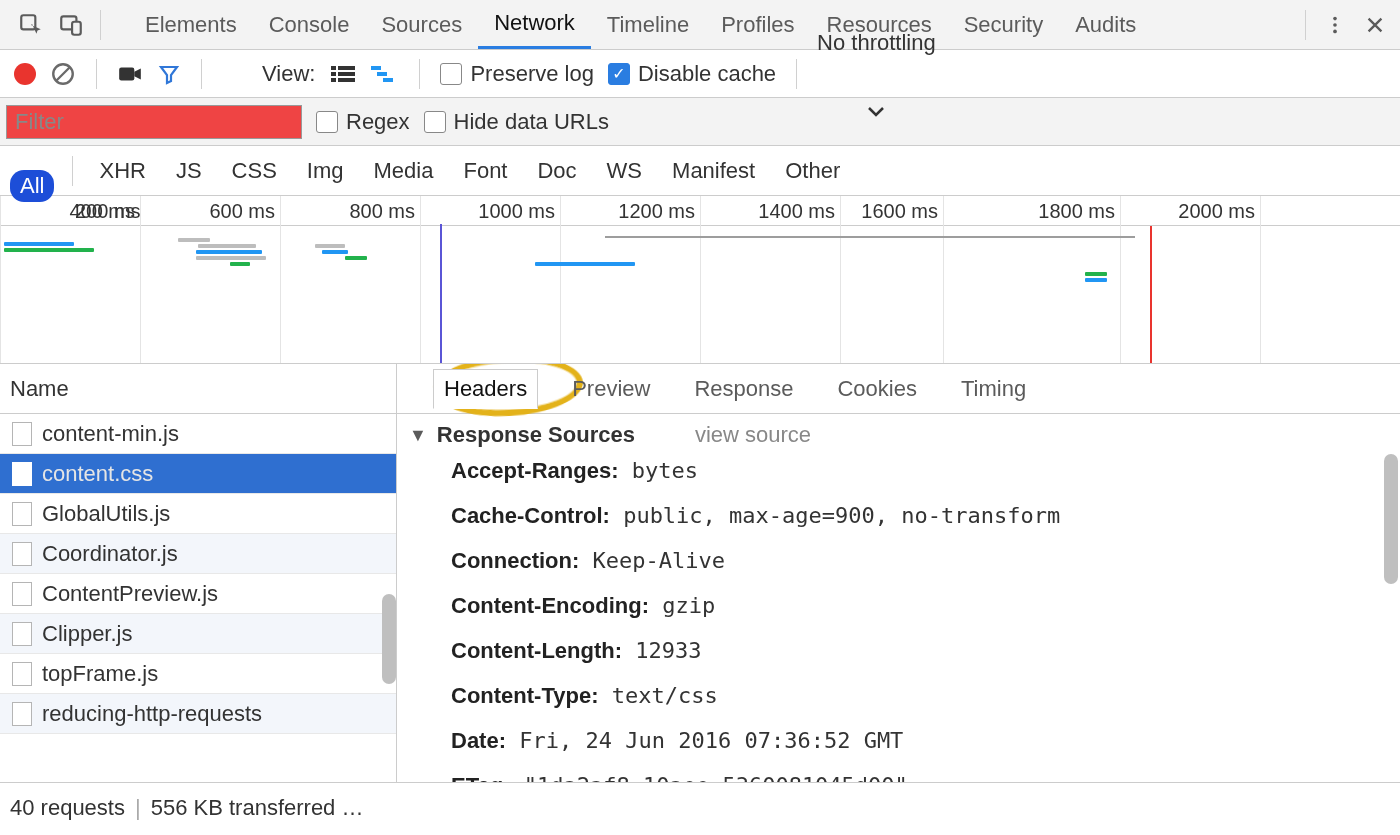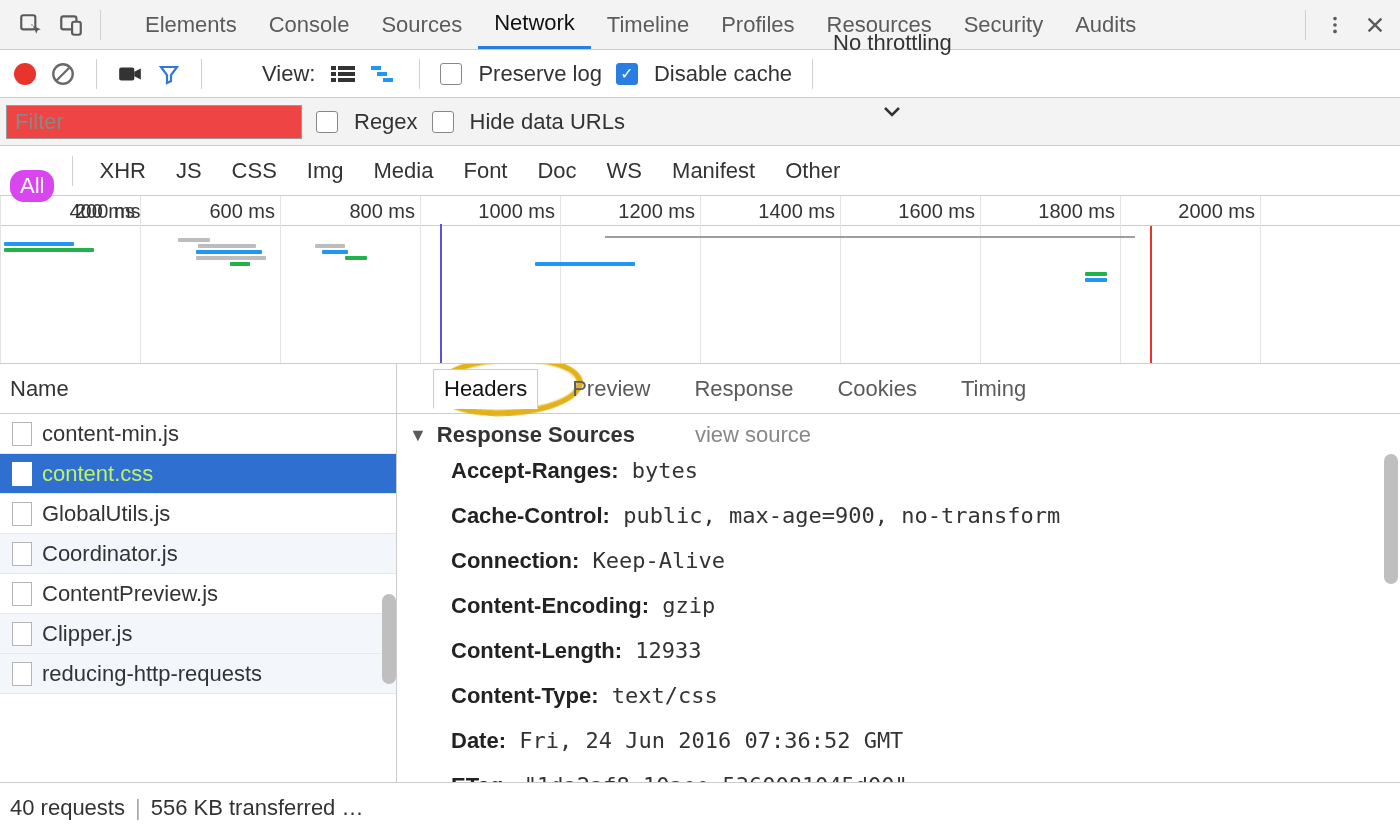--- a/index.html
+++ b/index.html
@@ -53,21 +53,21 @@
   }
   .toolbar .sep { width: 1px; height: 30px; background: #d0d0d0; margin: 0 6px; }
   .rec-dot {
     width: 22px; height: 22px; border-radius: 50%;
     background: #e9342e;
   }
   .icon-gray { color: #6a6a6a; }
   .filter-funnel svg { color: #3077d8; }
   .view-label { color: #333; font-size: 22px; margin-left: 40px; }
   .view-btn { display:flex; align-items:center; justify-content:center; width:28px; height:28px; }
-  .chk { display:flex; align-items:center; gap:16px; }
+  .chk { display:flex; align-items:center; gap:8px; }
   .chk .box {
     width: 22px; height: 22px; border:1px solid #888; border-radius:3px;
     display:inline-flex; align-items:center; justify-content:center;
     background:#fff;
   }
   .chk .box.checked { background:#2a7de1; border-color:#2a7de1; color:#fff; font-size:16px; }
   .throttle { display:flex; align-items:center; gap:50px; color:#333;flex-direction:column; }
 
   
   .filterrow {
@@ -98,21 +98,21 @@
     border-bottom:1px solid #ccc;
     font-size:22px;
   }
   .type-sep { width:1px; height:30px; background:#d0d0d0; margin:0 4px; }
   .pill {
     padding:3px 10px;
     border-radius:14px;
     color:#333;
     cursor:pointer;
   }
-  .pill.active { background:#d946ef; color:#fff;margin-top:30px; }
+  .pill.active { background:#1d4ed8; color:#fff;margin-top:30px; }
   .type-item { color:#333; padding:0 8px; cursor:pointer; }
 
   
   .waterfall {
     position:relative;
     height:168px;
     border-bottom:1px solid #ccc;
     overflow:hidden;
   }
   .wf-header {
@@ -164,21 +164,21 @@
     cursor:pointer;
     color:#333;
     white-space:nowrap; overflow:hidden;
   }
   .row.stripe { background:#f3f6fb; }
   .row .ficon {
     width:20px; height:24px; border:1px solid #b5b5b5; background:#fff;
     position:relative; flex-shrink:0;
   }
   .row .ficon.css { border-color:#b5b5b5; background:#fff; }
-  .row.selected { background:#2f6fd0; color:#bef264; }
+  .row.selected { background:#2f6fd0; color:#e5e5e5; }
   .row.selected .ficon { border-color:#fff; }
   .names-scrollthumb {
     position:absolute; right:0; width:14px; height:90px;
     background:#bfbfbf; border-radius:7px;
   }
   .names-wrap { position:relative; flex:1; overflow:hidden; }
 
   
   .detail { flex:1; display:flex; flex-direction:column; position:relative; overflow:hidden; }
   .detail-tabs {
@@ -372,21 +372,21 @@
     </div>
   <div class="wf-col" style="left:560px">
       <span class="label">1000 ms</span>
     </div>
   <div class="wf-col" style="left:700px">
       <span class="label">1200 ms</span>
     </div>
   <div class="wf-col" style="left:840px">
       <span class="label">1400 ms</span>
     </div>
-  <div class="wf-col" style="left:980px">
+  <div class="wf-col" style="left:943px">
       <span class="label">1600 ms</span>
     </div>
   <div class="wf-col" style="left:1120px">
       <span class="label">1800 ms</span>
     </div>
   <div class="wf-col" style="left:1260px">
       <span class="label">2000 ms</span>
     </div>
 
   <div class="wf-playhead" style="left:440px"></div>
@@ -430,20 +430,24 @@
             <span class="ficon"></span>
             <span>Coordinator.js</span>
           </div>
         <div class="row">
             <span class="ficon"></span>
             <span>ContentPreview.js</span>
           </div>
         <div class="row stripe">
             <span class="ficon"></span>
             <span>Clipper.js</span>
+          </div>
+        <div class="row">
+            <span class="ficon"></span>
+            <span>topFrame.js</span>
           </div>
         <div class="row stripe">
             <span class="ficon"></span>
             <span>reducing-http-requests</span>
           </div>
       </div>
       <div class="names-scrollthumb" style="top:180px"></div>
     </div>
   </div>
 

